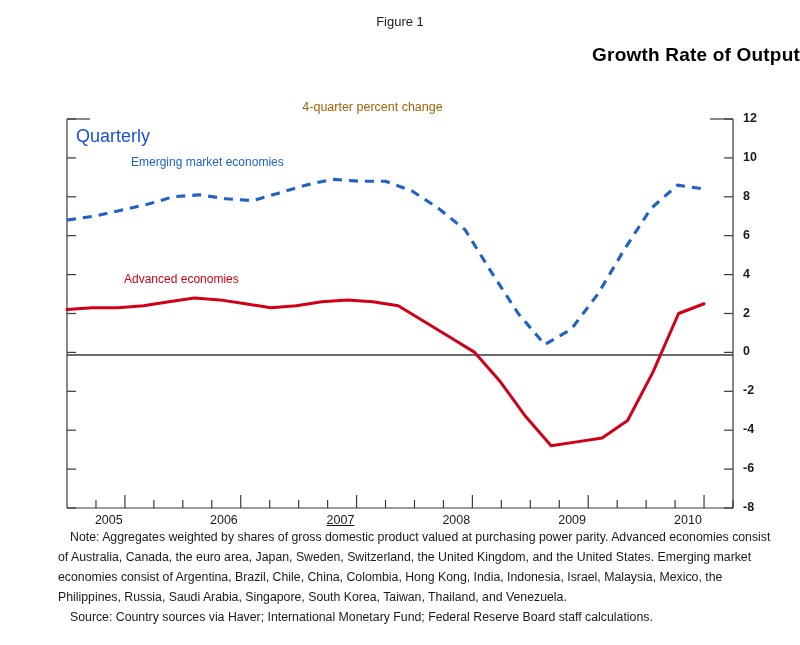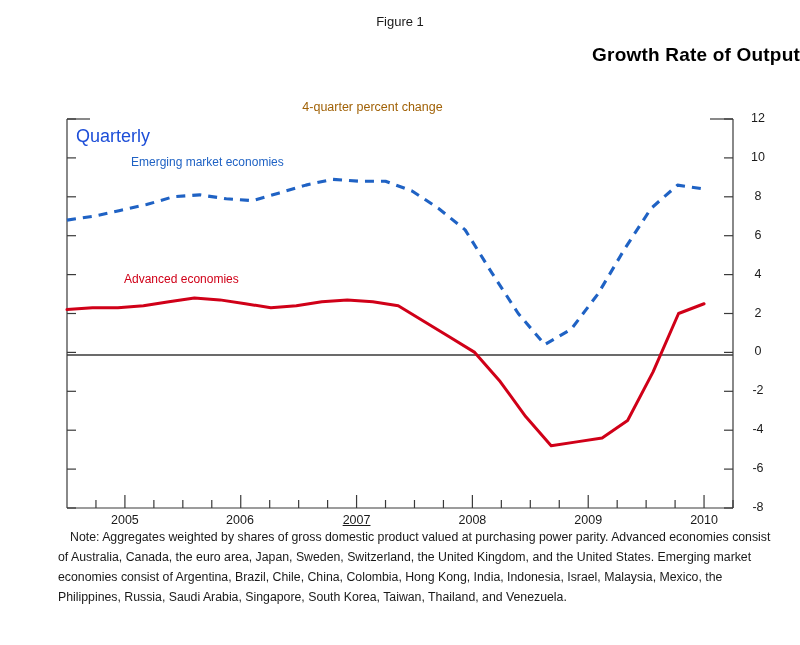--- a/index.html
+++ b/index.html
@@ -70,28 +70,28 @@
   }
   .label-advanced {
     left: 124px;
     top: 272px;
     color: #d00018;
   }
   .ylabel {
     position: absolute;
     font-size: 12.5px;
     color: #1a1a1a;
-    text-align: center;
+    text-align: left;
     width: 30px;
+    font-weight: bold;
   }
   .xlabel {
     position: absolute;
     font-size: 12.5px;
     color: #1a1a1a;
-    text-align: center;
     width: 60px;
   }
   .footnotes {
     position: absolute;
     left: 58px;
     top: 527px;
     width: 718px;
     font-size: 12.3px;
     line-height: 20px;
     color: #1a1a1a;
@@ -197,13 +197,14 @@
     <div class="xlabel" style="left: 94.913px; top: 513px;">2005</div>
     <div class="xlabel" style="left: 210px; top: 513px;">2006</div>
     <div class="xlabel" style="left: 326.565px; top: 513px; text-decoration: underline;">2007</div>
     <div class="xlabel" style="left: 442.391px; top: 513px;">2008</div>
     <div class="xlabel" style="left: 558.217px; top: 513px;">2009</div>
     <div class="xlabel" style="left: 674.043px; top: 513px;">2010</div>
   </div>
 
 <div class="footnotes">
   <span class="note-body">Note: Aggregates weighted by shares of gross domestic product valued at purchasing power parity.  Advanced economies consist of Australia, Canada, the euro area, Japan, Sweden, Switzerland, the United Kingdom, and the United States.  Emerging market economies consist of Argentina, Brazil, Chile, China, Colombia, Hong Kong, India, Indonesia, Israel, Malaysia, Mexico, the Philippines, Russia, Saudi Arabia, Singapore, South Korea, Taiwan, Thailand, and Venezuela.</span>
+  <span class="source-body">Source: Country sources via Haver; International Monetary Fund; Federal Reserve Board staff calculations.</span>
 </div>
 
 </body></html>

